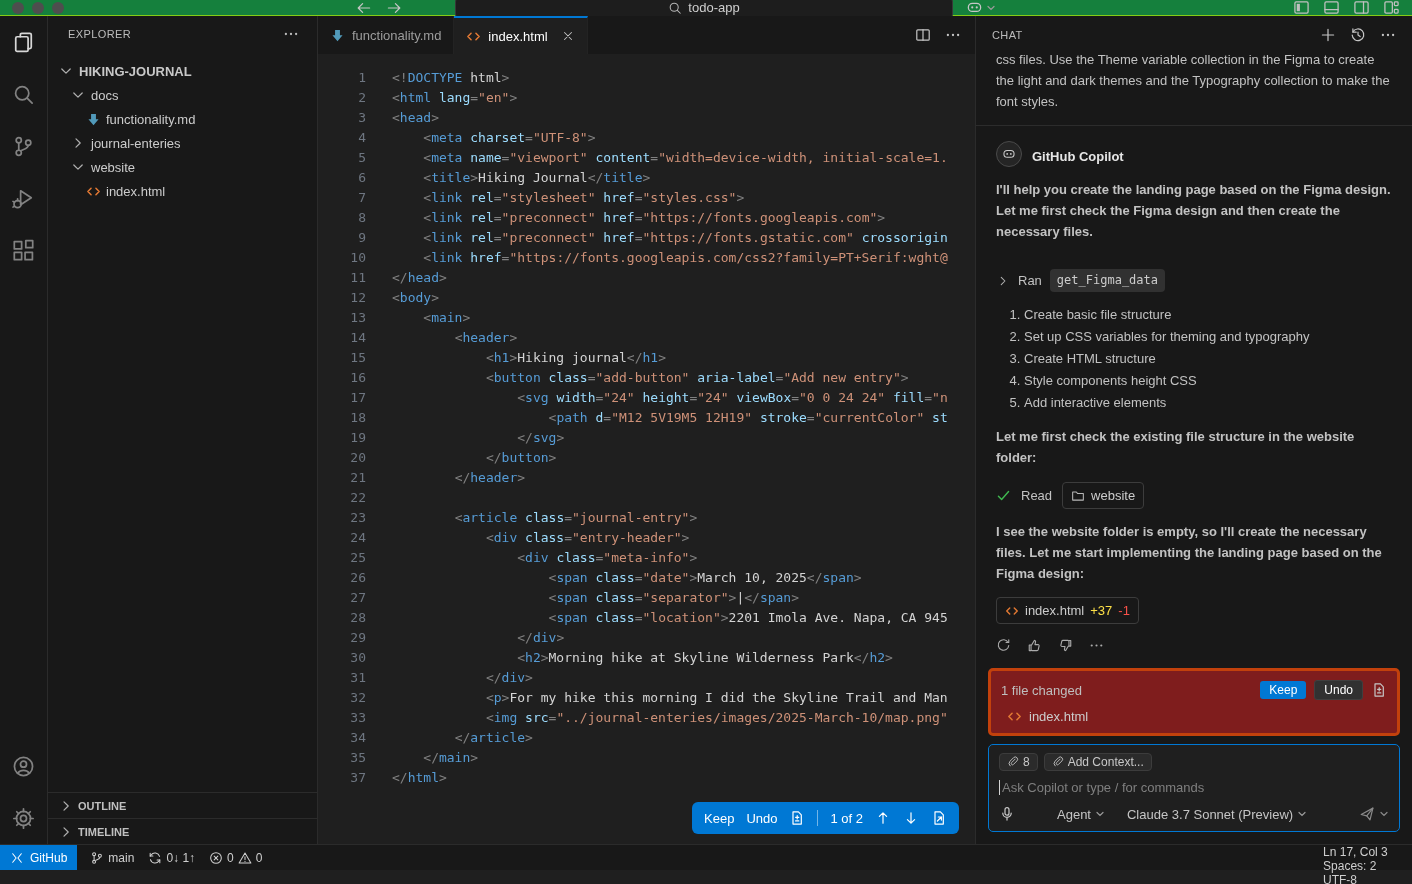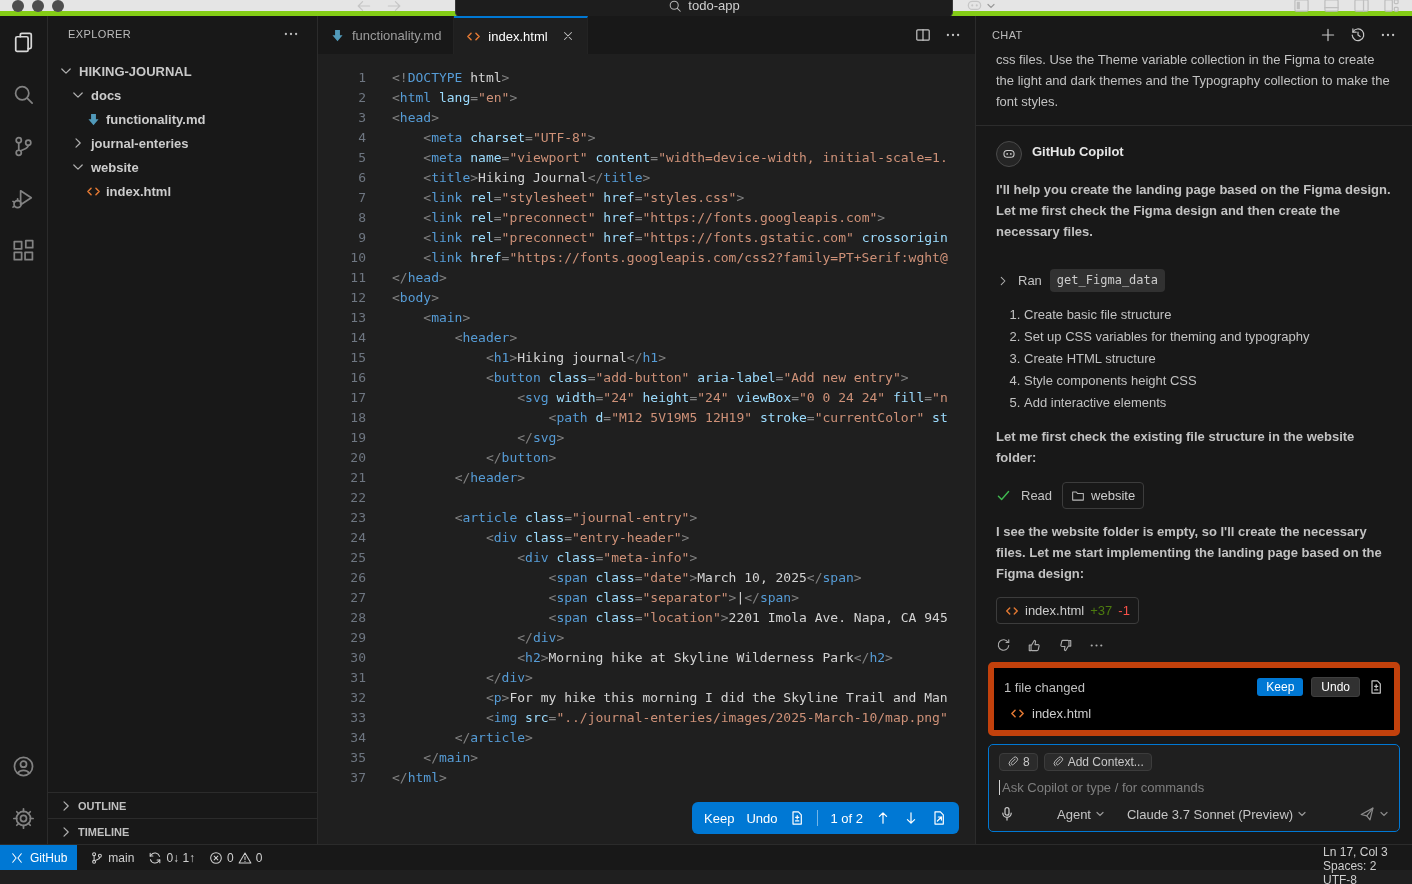--- a/index.html
+++ b/index.html
@@ -2,21 +2,21 @@
 <html><head>
 <meta charset="utf-8">
 <style>
   * { margin:0; padding:0; box-sizing:border-box; }
   html,body { width:1412px; height:884px; overflow:hidden; background:#1f1f1f;
     font-family:"Liberation Sans", sans-serif; font-size:13px; color:#cccccc; }
   .icon { display:inline-flex; align-items:center; justify-content:center; flex:none; }
   .icon svg { width:100%; height:100%; display:block; }
 
   
-  .titlebar { height:16px; background:#e5e5e5; border-bottom:5px solid #84cc16;
+  .titlebar { height:16px; background:#15803d; border-bottom:1px solid #84cc16;
     display:flex; align-items:center; position:relative; }
   .traffic { display:flex; gap:8px; margin-left:12px; }
   .traffic span { width:12px; height:12px; border-radius:50%; background:#4e4e4e; display:block; }
   .nav-arrows { position:absolute; left:356px; display:flex; gap:14px; color:#c6c6c6; }
   .nav-arrows .icon { width:16px; height:16px; }
   .cmd-center { position:absolute; left:455px; width:498px; height:24px; background:#1d1d1d;
     border:1px solid #383838; border-radius:6px; display:flex; align-items:center; justify-content:center;
     gap:6px; color:#cfcfcf; }
   .cmd-center .icon { width:14px; height:14px; color:#b5b5b5; }
   .copilot-menu { position:absolute; left:966px; display:flex; align-items:center; gap:3px; color:#c6c6c6; }
@@ -35,21 +35,21 @@
   .ab-item.active { color:#d7d7d7; }
   .ab-spacer { flex:1; }
 
   
   .sidebar { width:270px; background:#181818; border-right:1px solid #2b2b2b;
     display:flex; flex-direction:column; }
   .sb-header { height:35px; display:flex; align-items:center; padding:0 18px 0 20px; }
   .sb-title { font-size:11px; letter-spacing:.4px; color:#bcbcbc; }
   .sb-more { margin-left:auto; width:16px; height:16px; color:#bcbcbc; }
   .tree { margin-top:8px; }
-  .tree-row { height:24px; display:flex; align-items:center; gap:5px; padding-left:10px; color:#cccccc;font-weight:bold; }
+  .tree-row { height:24px; display:flex; align-items:center; gap:5px; padding-left:10px; color:#cccccc; }
   .tree-row .tw { width:16px; height:16px; color:#b0b0b0; }
   .tree-row .fi { width:15px; height:15px; }
   .tree-row.root { font-weight:bold; color:#c8c8c8; }
   .ind1 { padding-left:22px; } .ind2 { padding-left:38px; }
   .sb-bottom { margin-top:auto; }
   .sb-sec { height:26px; display:flex; align-items:center; gap:4px; padding-left:10px;
     border-top:1px solid #2b2b2b; font-weight:bold; font-size:11px; color:#c0c0c0; }
   .sb-sec .tw { width:16px; height:16px; color:#b0b0b0; }
 
   
@@ -75,43 +75,43 @@
 
   
   .chat { width:437px; background:#181818; border-left:1px solid #2b2b2b; display:flex; flex-direction:column; }
   .chat-header { height:38px; display:flex; align-items:center; padding:0 16px; flex:none; }
   .chat-title { font-size:11px; letter-spacing:.4px; color:#bcbcbc; }
   .chat-hicons { margin-left:auto; display:flex; gap:14px; color:#c6c6c6; }
   .chat-hicons .icon { width:16px; height:16px; }
   .chat-scroll { flex:1; overflow:hidden; padding:0 20px; line-height:21px; color:#c2c2c2; }
   .clip-top { margin-top:-5px; }
   .chat-divider { border-top:1px solid #2c2c2c; margin:13px -20px 0; }
-  .cp-head { display:flex; align-items:flex-start; gap:10px; margin-top:15px; }
+  .cp-head { display:flex; align-items:flex-end; gap:10px; margin-top:15px; }
   .cp-avatar { width:26px; height:26px; border-radius:50%; border:1px solid #4a4a4a; background:#252525;
     display:flex; align-items:center; justify-content:center; color:#cccccc; }
   .cp-avatar .icon { width:14px; height:14px; }
   .cp-name { font-weight:bold; color:#e6e6e6; }
   .chat p.msg { margin-top:12px;font-weight:bold; }
   .ran-row { display:flex; align-items:center; gap:8px; margin-top:27px; }
   .ran-row .tw { width:14px; height:14px; color:#b0b0b0; }
   .code-chip { background:#313131; border-radius:4px; padding:1px 7px; font-family:"DejaVu Sans Mono", monospace;
     font-size:12px; color:#cccccc; }
   ol.steps { margin:12px 0 0 0; padding-left:28px; }
   ol.steps li { line-height:22px; }
   .read-row { display:flex; align-items:center; gap:10px; margin-top:14px; }
   .read-row .ck { width:15px; height:15px; }
   .chip { display:inline-flex; align-items:center; gap:6px; border:1px solid #3c3c3c; border-radius:4px;
     padding:2px 8px; color:#cccccc; }
   .chip .fi { width:14px; height:14px; color:#b8b8b8; }
-  .diff-add { color:#4d7c0f; } .diff-del { color:#f85149; }
+  .diff-add { color:#fde047; } .diff-del { color:#f85149; }
   .chip-row { margin-top:13px; }
   .resp-actions { display:flex; align-items:center; gap:16px; margin-top:14px; color:#ababab; }
   .resp-actions .icon { width:15px; height:15px; }
 
-  .changes-panel { margin:8px 12px 8px; border:6px solid #c2410c; background:#000000; border-radius:5px;
+  .changes-panel { margin:8px 12px 8px; border:3px solid #c2410c; background:#7f1d1d; border-radius:5px;
     padding:9px 10px; flex:none; }
   .cp-row1 { display:flex; align-items:center; gap:8px; color:#bfbfbf; }
   .btn { border-radius:3px; font-size:12px; padding:2px 9px; color:#ffffff; }
   .btn-keep { background:#0078d4; }
   .btn-undo { background:#313131; border:1px solid #3f3f3f; }
   .cp-row1 .icon { width:16px; height:16px; color:#c6c6c6; }
   .cp-row2 { display:flex; align-items:center; gap:7px; margin-top:9px; padding-left:6px; color:#cccccc; }
   .cp-row2 .fi { width:15px; height:15px; }
 
   .input-box { margin:0 12px 12px; border:1px solid #0078d4; border-radius:5px; background:#1f1f1f;

